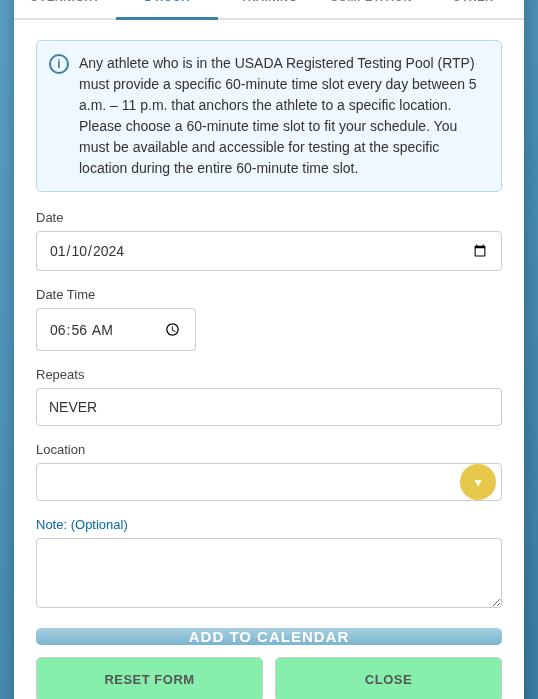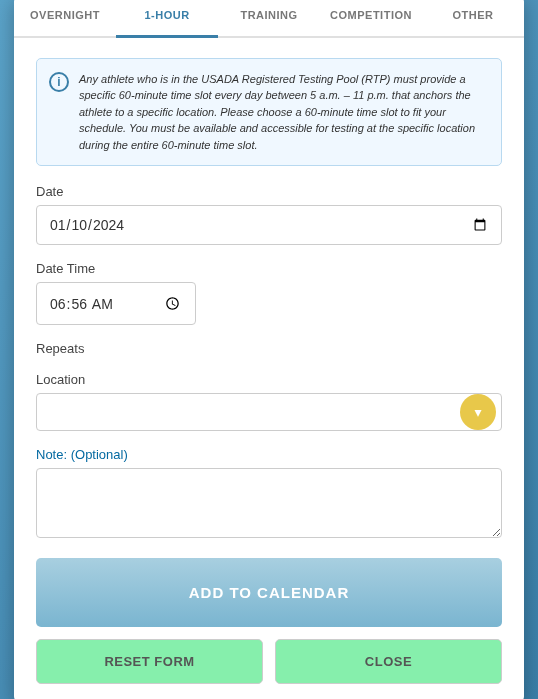--- a/index.html
+++ b/index.html
@@ -73,24 +73,23 @@
       font-size: 12px;
       font-weight: bold;
       display: flex;
       align-items: center;
       justify-content: center;
       flex-shrink: 0;
       margin-top: 1px;
     }
 
     .info-text {
-      font-size: 11px;
+      font-size: 14px;
       color: #333;
       line-height: 1.5;
-      font-style: italic;
     }
 
     .field-group {
       margin-bottom: 16px;
     }
 
     .field-label {
       font-size: 13px;
       color: #444;
       margin-bottom: 6px;
@@ -172,21 +171,21 @@
       border-radius: 4px;
       font-size: 14px;
       color: #333;
       resize: vertical;
       outline: none;
     }
 
     .add-btn {
       display: block;
       width: 100%;
-      padding: 26px;
+      padding: 0;
       background: linear-gradient(to bottom, #a8cfe0, #7ab5d0);
       border: none;
       border-radius: 5px;
       font-size: 15px;
       font-weight: 700;
       color: #fff;
       cursor: pointer;
       letter-spacing: 1px;
       margin-bottom: 12px;
     }
@@ -238,20 +237,21 @@
       <input type="date" class="field-input" value="2024-01-10" style="">
     </div>
 
     <div class="field-group">
       <label class="field-label">Date Time</label>
       <input type="time" class="time-input" value="06:56" style="">
     </div>
 
     <div class="field-group">
       <label class="field-label">Repeats</label>
+      <input type="text" class="field-input" value="NEVER" style="">
     </div>
 
     <div class="field-group">
       <label class="field-label">Location</label>
       <div class="location-row">
         <input type="text" class="location-input" style="">
         <button class="location-btn">
           <span>▾</span>
         </button>
       </div>

